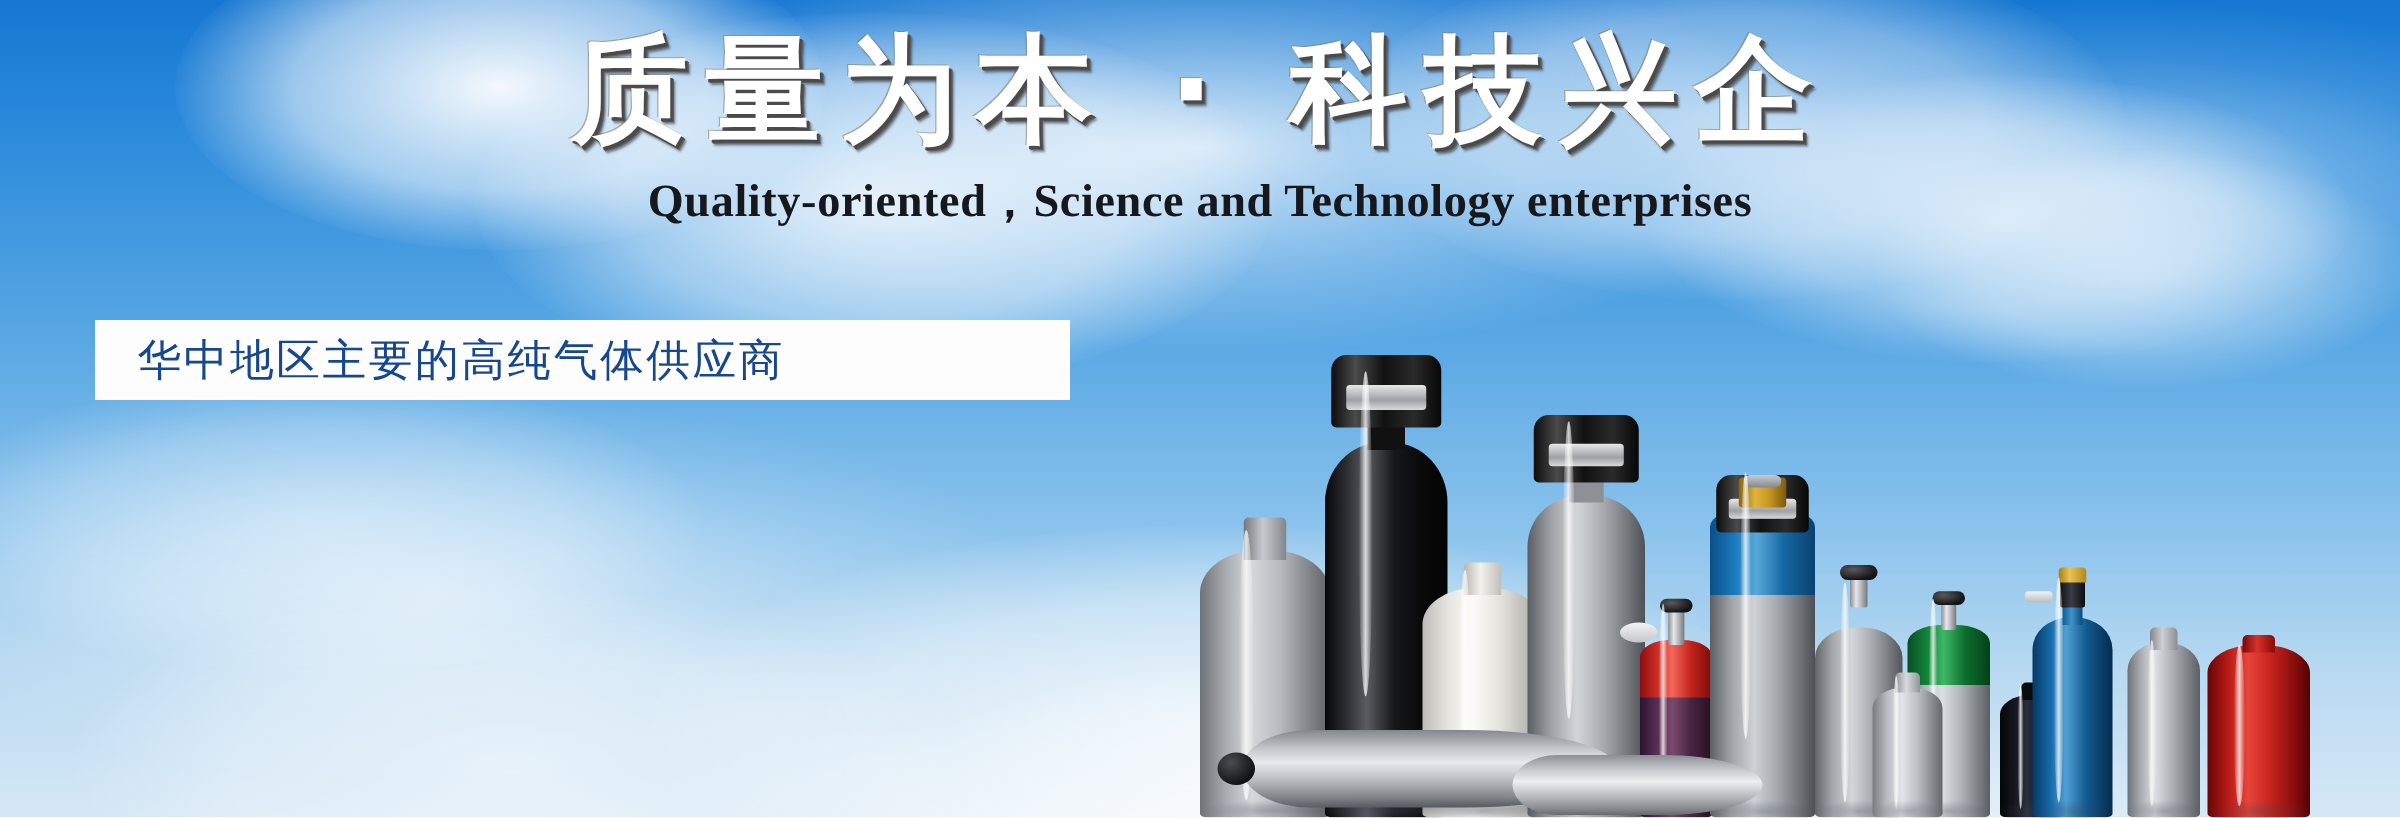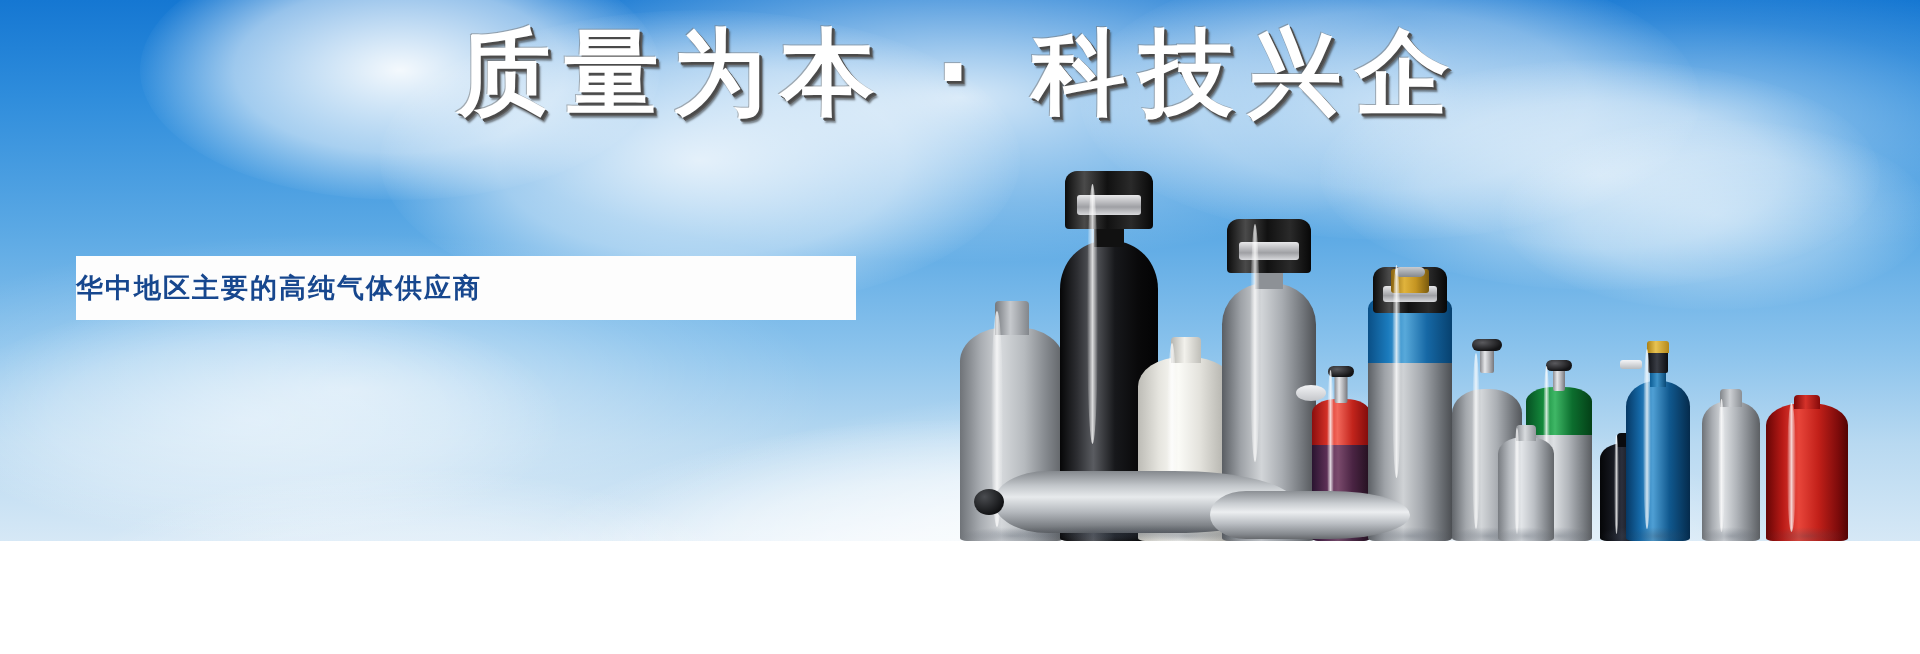--- a/index.html
+++ b/index.html
@@ -5,21 +5,21 @@
 <style>
   * { box-sizing: border-box; margin: 0; padding: 0; }
   html, body {
     width: 1920px; height: 654px;
     overflow: hidden;
     font-family: "Liberation Sans", "DejaVu Sans", sans-serif;
   }
 
   #banner {
     position: relative;
-    width: 1920px; height: 541px;
+    width: 1920px; height: 654px;
     overflow: hidden;
     background:
       radial-gradient(ellipse 900px 320px at 62% 112%, rgba(255,255,255,0.92) 0%, rgba(255,255,255,0.55) 38%, rgba(255,255,255,0.0) 70%),
       radial-gradient(ellipse 620px 200px at 18% 72%, rgba(255,255,255,0.55) 0%, rgba(255,255,255,0.12) 55%, rgba(255,255,255,0) 78%),
       radial-gradient(ellipse 700px 230px at 50% 18%, rgba(255,255,255,0.80) 0%, rgba(255,255,255,0.28) 45%, rgba(255,255,255,0) 72%),
       radial-gradient(ellipse 520px 180px at 88% 22%, rgba(255,255,255,0.50) 0%, rgba(255,255,255,0.10) 55%, rgba(255,255,255,0) 80%),
       linear-gradient(to bottom, #1577d2 0%, #2f8ddc 18%, #5aa8e4 42%, #89c2ec 64%, #b8d9f1 82%, #d6e8f6 100%);
   }
 
   
@@ -72,24 +72,25 @@
   
   .sub-box {
     position: absolute;
     left: 76px; top: 256px;
     width: 780px; height: 64px;
     background: #fdfdfd;
     display: flex; align-items: center;
   }
   .sub-box-text {
     font-family: "DejaVu Sans", "Liberation Sans", sans-serif;
-    font-weight: 700;
-    font-size: 27px;
+    font-weight: 400;
+    font-size: 35px;
     letter-spacing: 2px;
     color: #17478e;
+    padding-left: 34px;
     white-space: nowrap;
   }
 
   
   .body-copy {
     position: absolute;
     left: 74px; top: 358px;
     width: 790px;
     font-family: "DejaVu Serif", "Liberation Serif", serif;
     font-size: 25.5px;
@@ -161,20 +162,21 @@
   <div class="cloud c2"></div>
   <div class="cloud c3"></div>
   <div class="cloud c4"></div>
   <div class="cloud c5"></div>
   <div class="cloud c6"></div>
   <div class="cloud c7"></div>
   <div class="cloud c8"></div>
 
   <div class="headline-zh">质量为本 · 科技兴企</div>
 
+  <div class="headline-en">Quality-oriented，Science and Technology enterprises</div>
 
   <div class="sub-box">
     <span class="sub-box-text">华中地区主要的高纯气体供应商</span>
   </div>
 
 
   <div id="cylinders">
 
     <div class="cyl" style="left:0px; width:104px; height:240px;">
       <div class="body-shape" style="height:214px;

